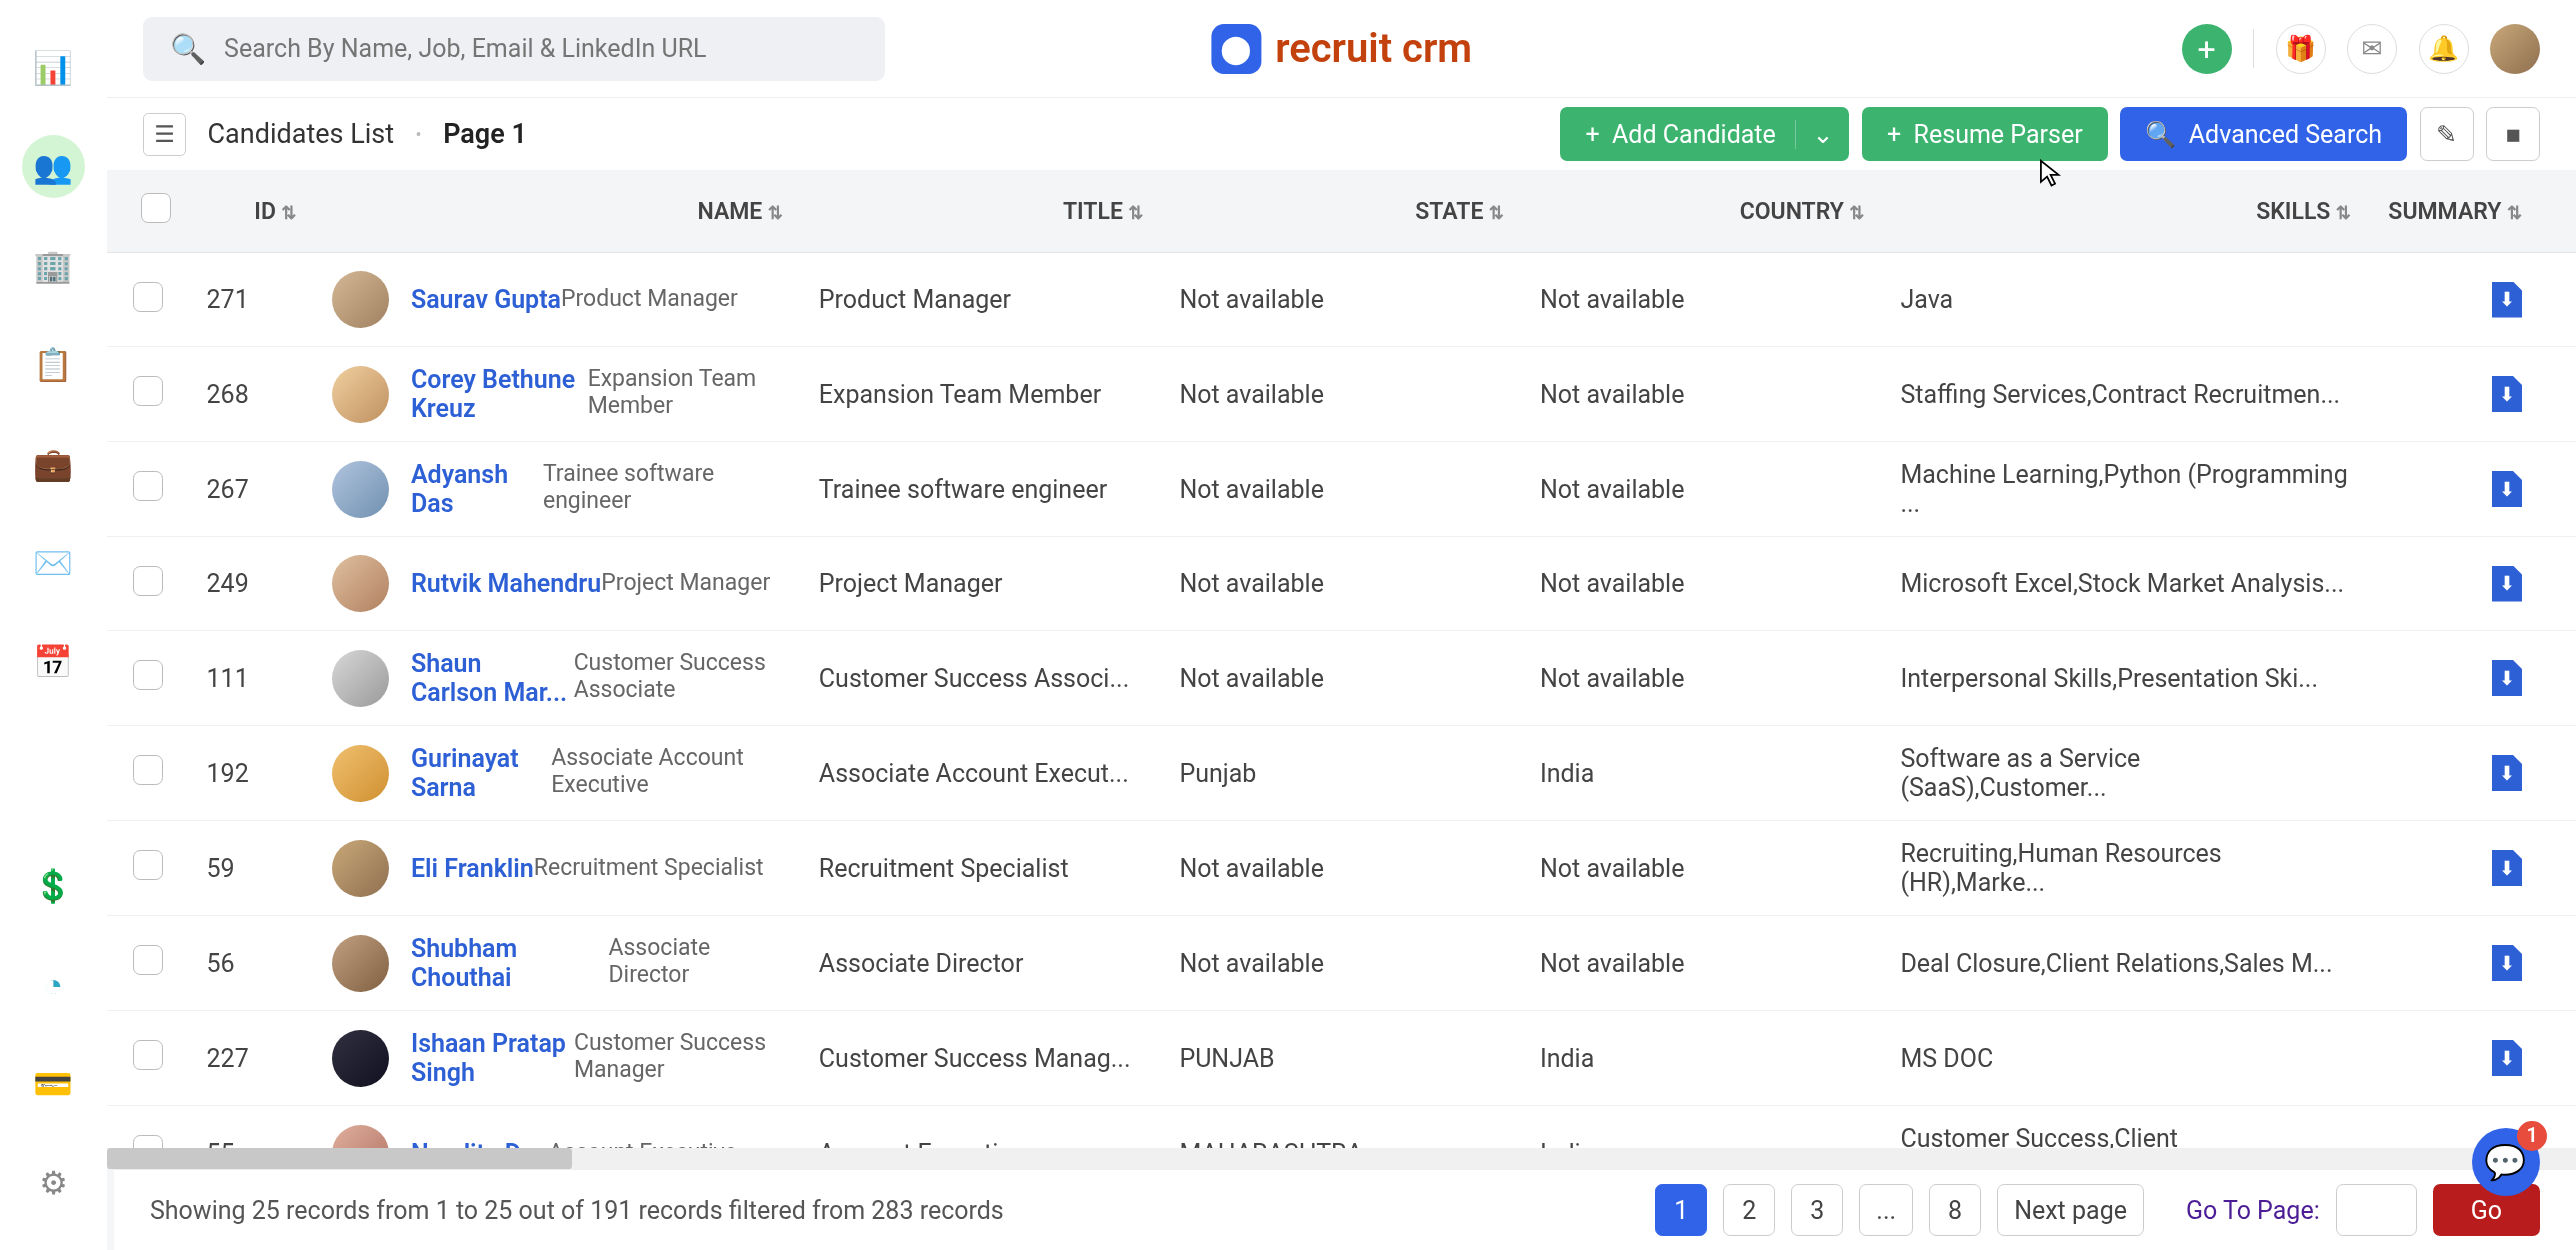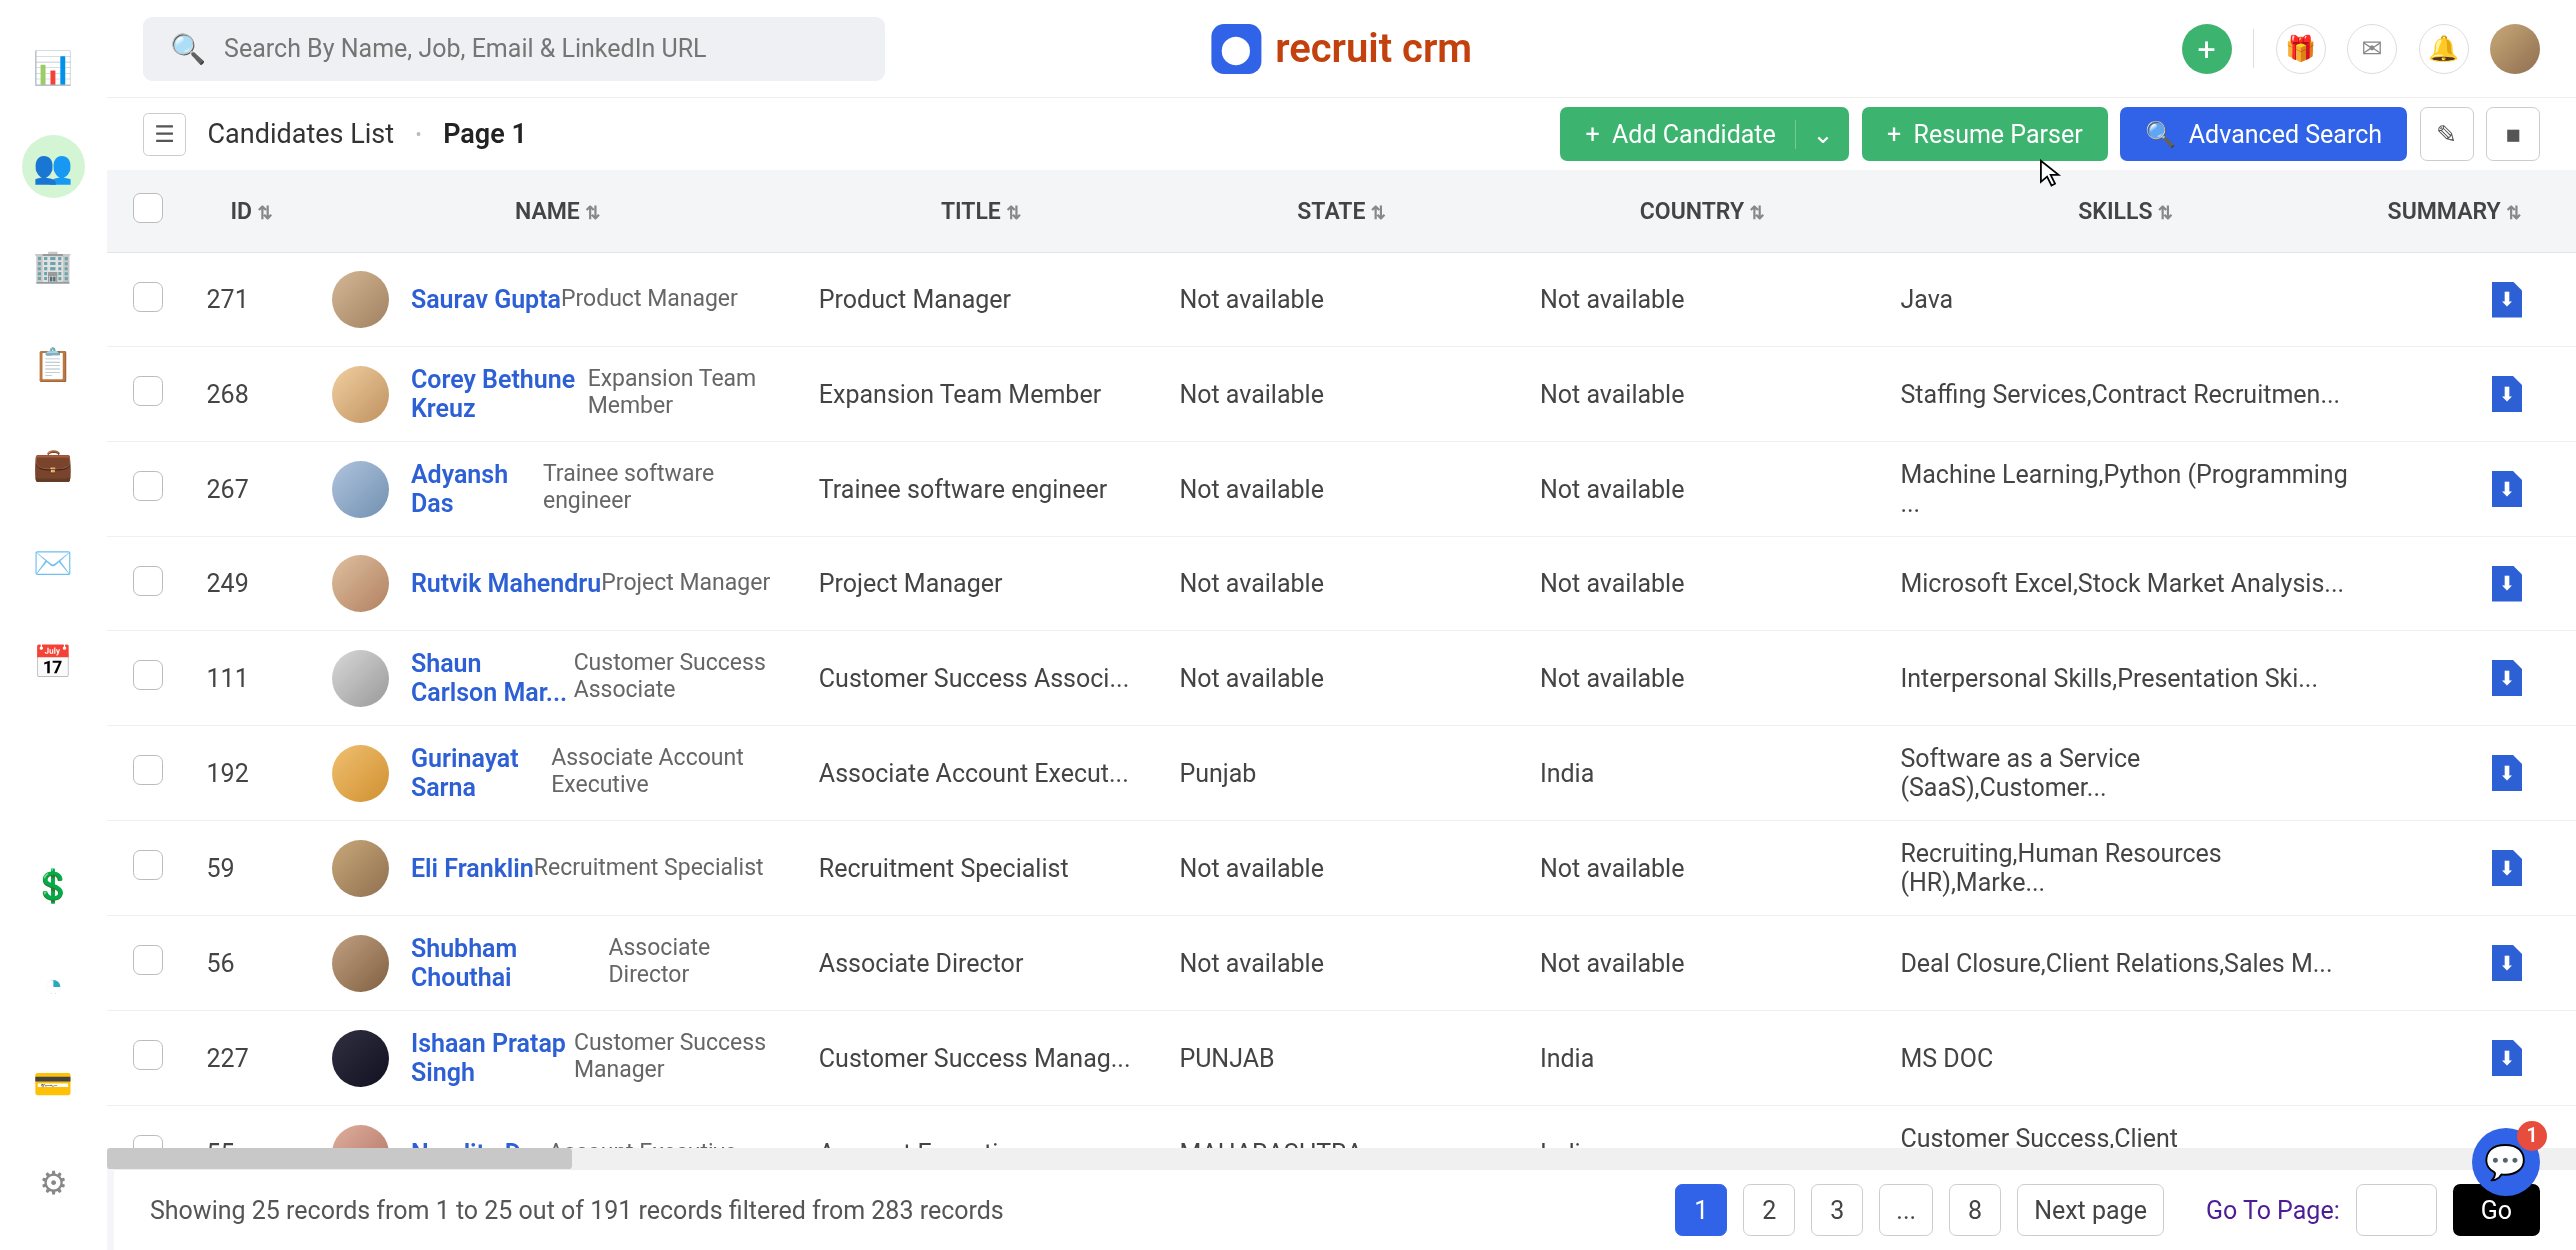--- a/index.html
+++ b/index.html
@@ -35,21 +35,21 @@
 .btn { height: 54px; border-radius: 7.2px; display: flex; align-items: center; padding: 0 25px; font-size: 25px; color: #fff; cursor: pointer; gap: 12.5px; border: none; }
 .btn-green { background: #3cb46f; }
 .btn-green-split { padding-right: 16px; }
 .btn-caret { border-left: 0.9px solid rgba(255,255,255,0.3); padding-left: 16px; margin-left: 7.2px; }
 .btn-blue { background: #3063e8; }
 .btn-icon-only { width: 54px; padding: 0; justify-content: center; border: 0.9px solid #ccc; background: #fff; color: #555; }
 
 
 .table-area { position: fixed; top: 170px; left: 107px; right: 0; bottom: 81px; overflow: auto; background: #fff; }
 .data-table { width: 100%; border-collapse: collapse; }
-.data-table thead th { background: #f4f5f7; text-align: center; padding: 23px 18px; font-size: 23px; font-weight: 600; color: #444; border-bottom: 0.9px solid #e5e5e5; }
+.data-table thead th { background: #f4f5f7; text-align: right; padding: 23px 18px; font-size: 23px; font-weight: 600; color: #444; border-bottom: 0.9px solid #e5e5e5; }
 .data-table tbody td { padding: 18px 18px; font-size: 25px; color: #444; border-bottom: 0.9px solid #f0f0f0; vertical-align: middle; }
 .col-check { width: 81px; text-align: center; }
 .col-id { width: 125px; }
 .col-name { width: 483px; }
 .col-title { width: 358px; }
 .col-state { width: 358px; }
 .col-country { width: 358px; }
 .col-skills { width: 483px; }
 .col-summary { text-align: right; width: 179px; padding-right: 54px !important; }
 .checkbox { width: 30px; height: 30px; border: 1.8px solid #bbb; border-radius: 7.2px; display: inline-block; cursor: pointer; background:#fff; }
@@ -66,21 +66,21 @@
 .hscroll-thumb { height: 100%; width: 465px; background: #c8c8c8; border-radius: 3.6px; }
 
 
 .footer { position: fixed; bottom: 0; left: 114px; right: 0; height: 81px; background: #fff; border-top: 0.9px solid #eee; display: flex; align-items: center; padding: 0 36px; z-index: 8; }
 .footer-status { font-size: 25px; color: #555; }
 .pagination { margin-left: auto; display: flex; align-items: center; gap: 16px; }
 .page-btn { min-width: 52px; height: 52px; border: 0.9px solid #ccc; border-radius: 7.2px; display: flex; align-items: center; justify-content: center; font-size: 25px; color: #444; cursor: pointer; padding: 0 16px; background: #fff; }
 .page-btn.active { background: #3063e8; color: #fff; border-color: #3063e8; }
 .goto-label { font-size: 25px; color: #4c1d95; margin-left: 26px; }
 .goto-input { width: 81px; height: 52px; border: 0.9px solid #ccc; border-radius: 7.2px; font-size: 23px; padding: 0 9px; }
-.go-btn { height: 52px; padding: 0 28px; background: #000000; color: #fff; border: none; border-radius: 7.2px; font-size: 25px; cursor: pointer; }
+.go-btn { height: 52px; padding: 0 38px; background: #b91c1c; color: #fff; border: none; border-radius: 7.2px; font-size: 25px; cursor: pointer; }
 
 
 .chat-bubble { position: fixed; bottom: 54px; right: 36px; width: 68px; height: 68px; border-radius: 50%; background: #3063e8; display: flex; align-items: center; justify-content: center; color: #fff; font-size: 34px; cursor: pointer; z-index: 20; }
 .chat-badge { position: absolute; top: -7.2px; right: -7.2px; width: 30px; height: 30px; border-radius: 50%; background: #e74c3c; color: #fff; font-size: 19.7px; display: flex; align-items: center; justify-content: center; font-weight: 600; }
 
 
 .fake-cursor { position: fixed; top: 159px; left: 2039px; font-size: 30px; z-index: 30; pointer-events: none;}
 
 
 .av1{background:linear-gradient(135deg,#d4b896,#a08060);}

